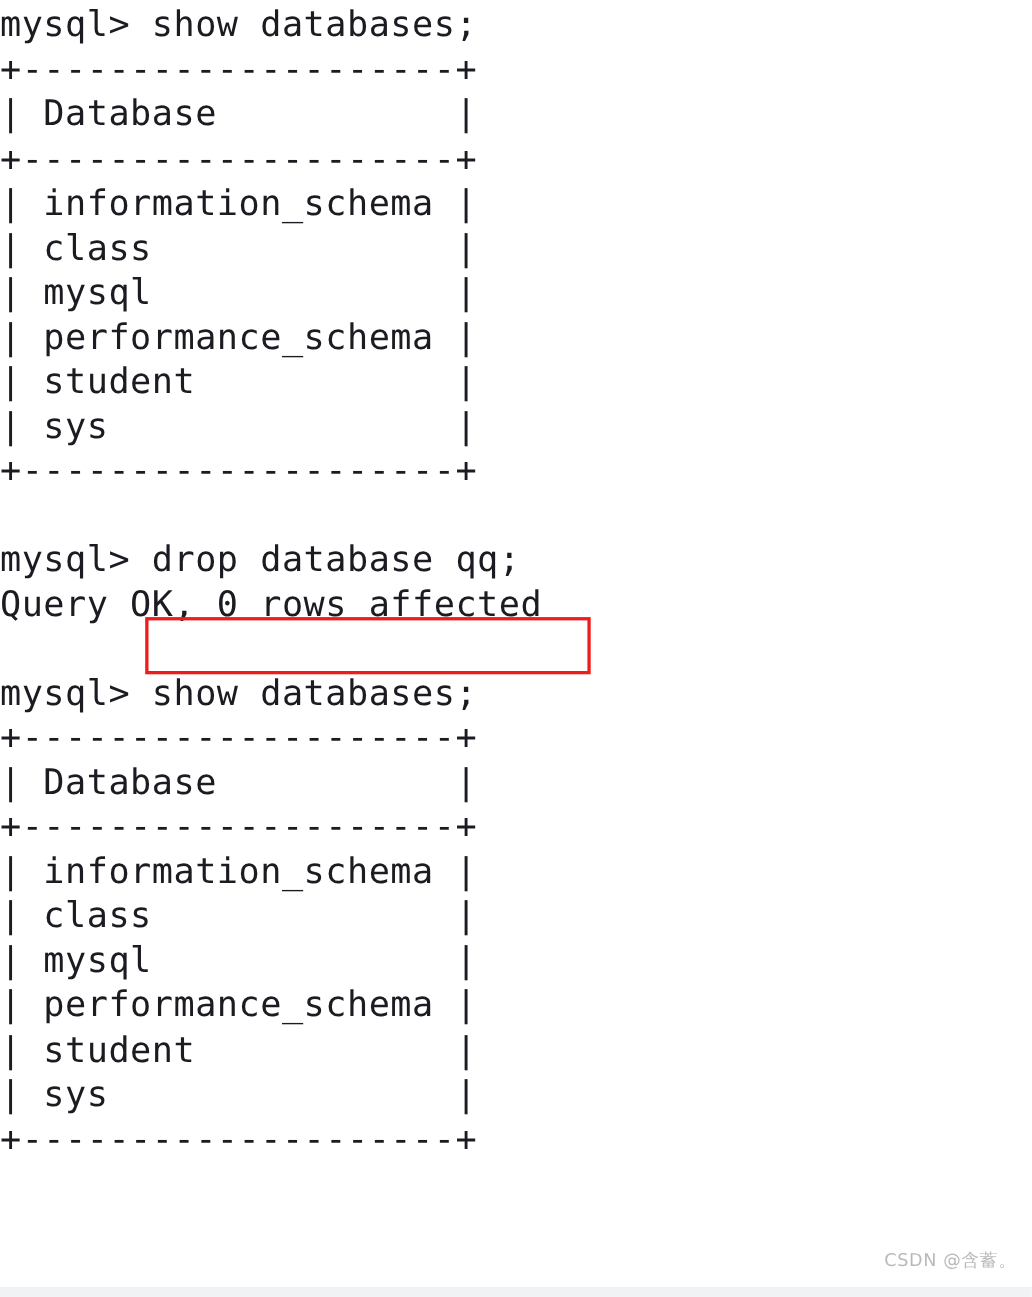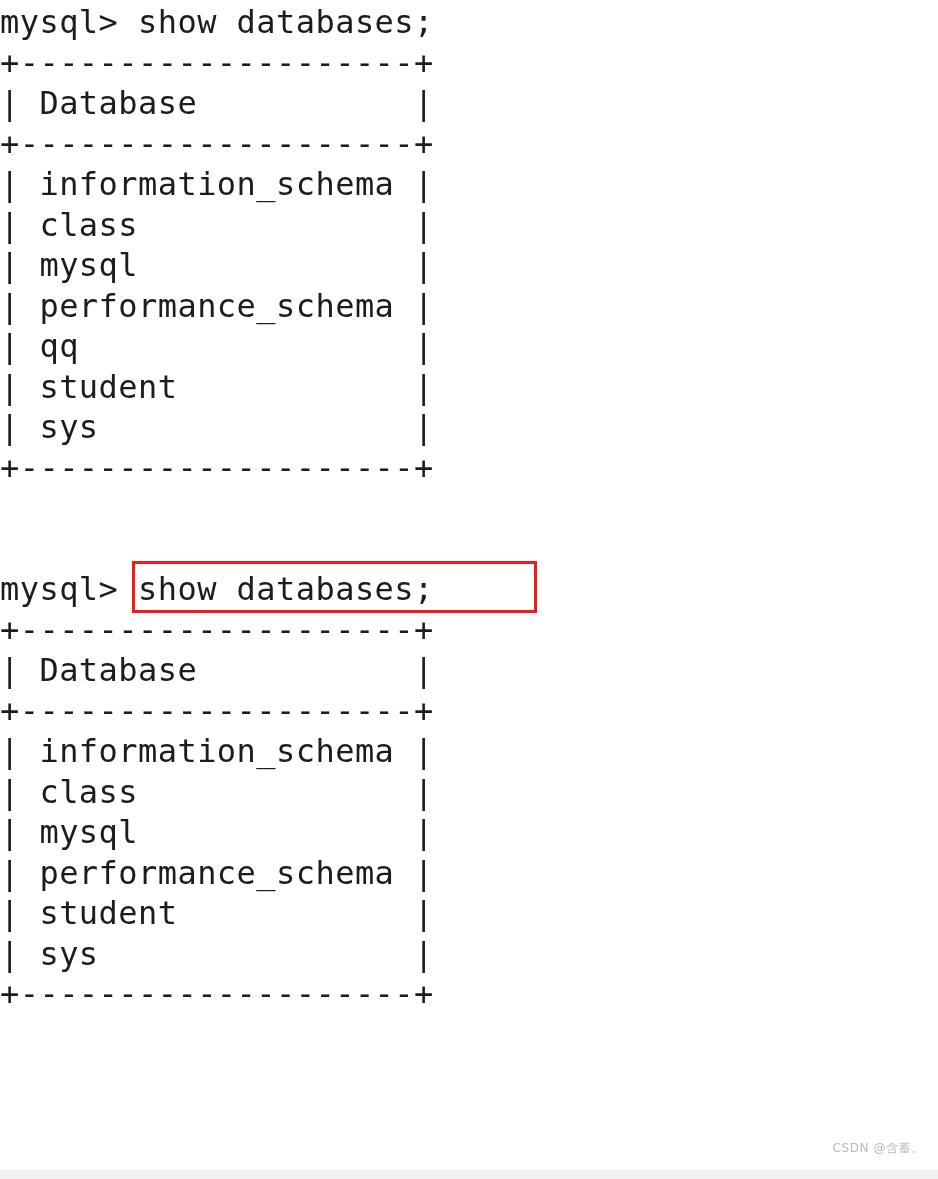--- a/index.html
+++ b/index.html
@@ -60,21 +60,21 @@
     box-sizing: border-box;
     background: transparent;
     pointer-events: none;
   }
 
   #watermark {
     position: absolute;
     right: 14px;
     bottom: 22px;
     font-family: "DejaVu Sans", "Liberation Sans", sans-serif;
-    font-size: 12px;
+    font-size: 16px;
     color: #b9b9b9;
     letter-spacing: 0.6px;
     white-space: nowrap;
   }
 
   #bottom-band {
     position: absolute;
     left: 0;
     bottom: 0;
     width: 938px;
@@ -89,25 +89,26 @@
 
   <div id="console-lines">
     <pre class="console-line">mysql&gt; show databases;</pre>
     <pre class="console-line">+--------------------+</pre>
     <pre class="console-line">| Database           |</pre>
     <pre class="console-line">+--------------------+</pre>
     <pre class="console-line">| information_schema |</pre>
     <pre class="console-line">| class              |</pre>
     <pre class="console-line">| mysql              |</pre>
     <pre class="console-line">| performance_schema |</pre>
-    <pre class="console-line">| qq                 |</pre>
     <pre class="console-line">| student            |</pre>
     <pre class="console-line">| sys                |</pre>
     <pre class="console-line">+--------------------+</pre>
     <pre class="console-line blank"></pre>
+    <pre class="console-line">mysql&gt; drop database qq;</pre>
+    <pre class="console-line">Query OK, 0 rows affected</pre>
     <pre class="console-line blank"></pre>
     <pre class="console-line">mysql&gt; show databases;</pre>
     <pre class="console-line">+--------------------+</pre>
     <pre class="console-line">| Database           |</pre>
     <pre class="console-line">+--------------------+</pre>
     <pre class="console-line">| information_schema |</pre>
     <pre class="console-line">| class              |</pre>
     <pre class="console-line">| mysql              |</pre>
     <pre class="console-line">| performance_schema |</pre>
     <pre class="console-line">| student            |</pre>

